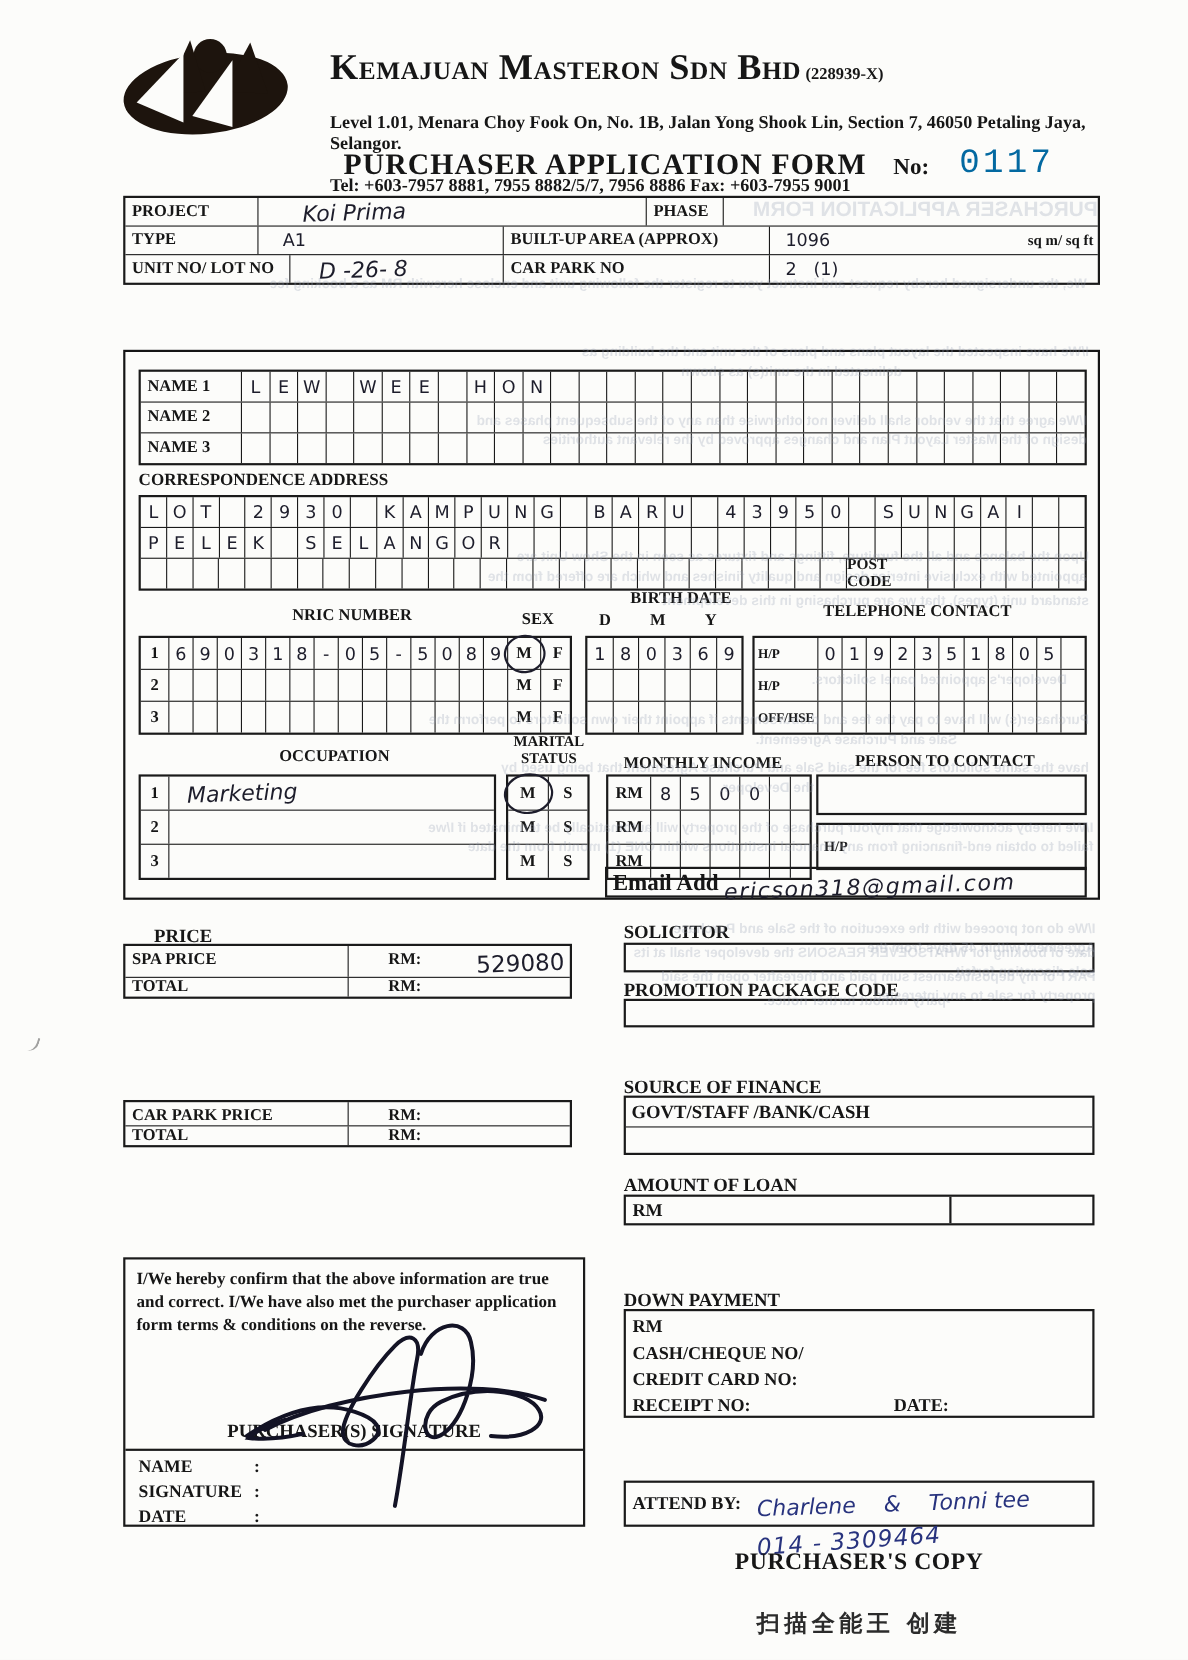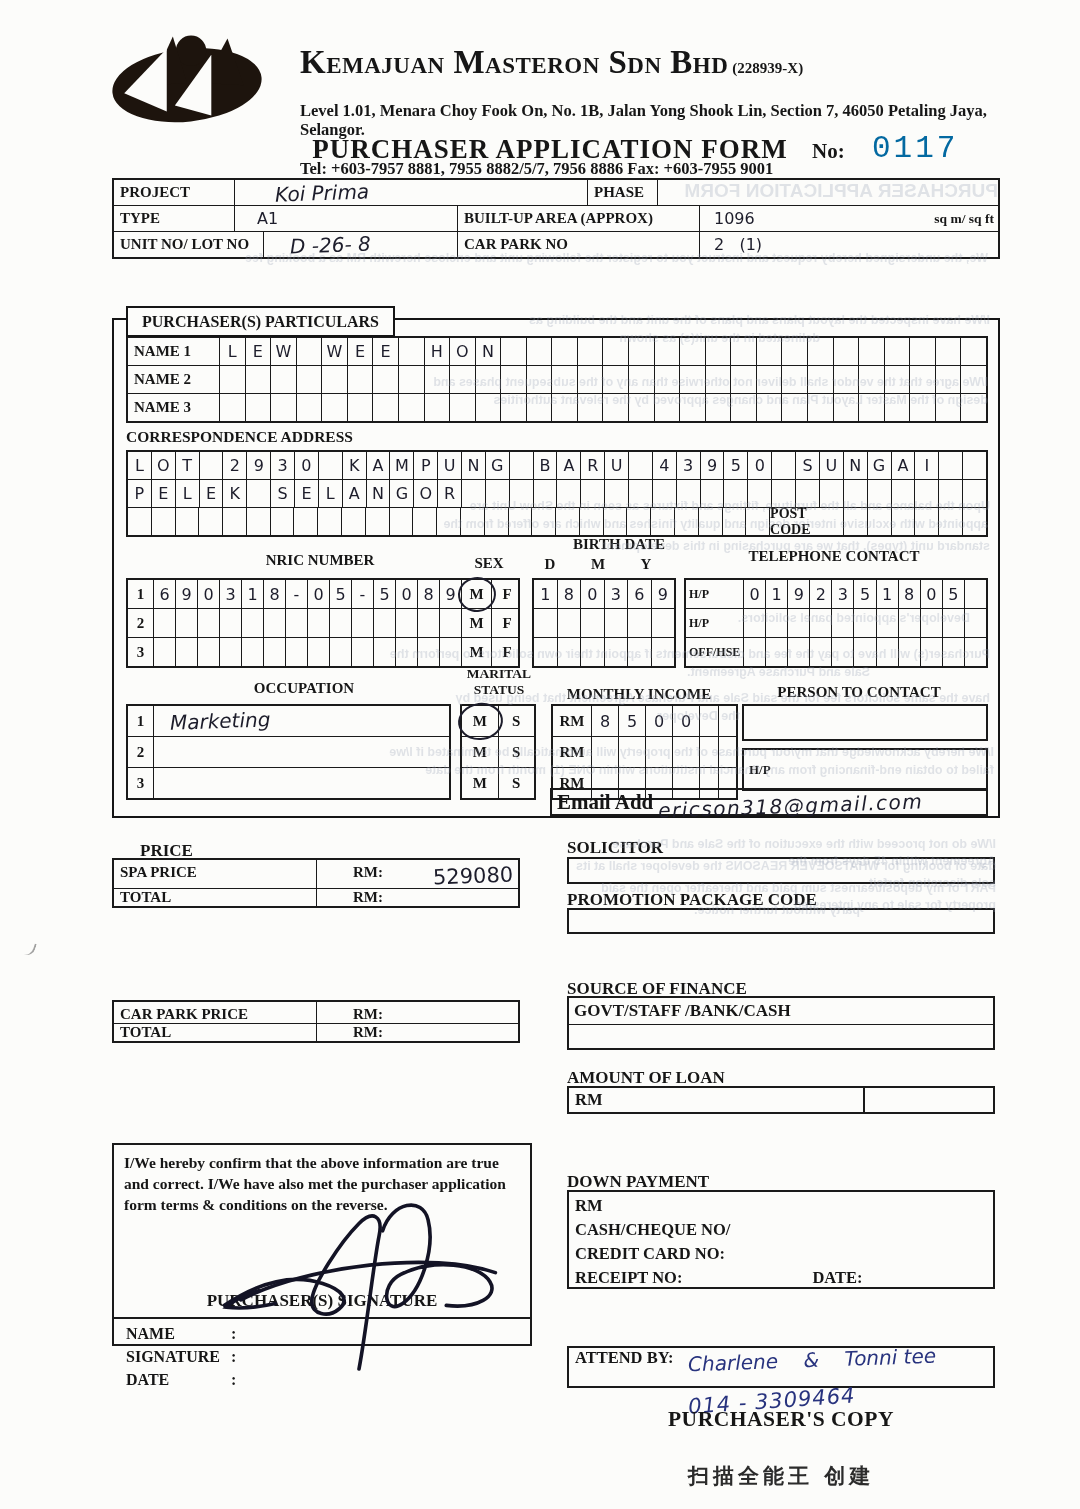--- a/index.html
+++ b/index.html
@@ -74,27 +74,27 @@
   .spaval{font-size:21px;margin-left:38px;transform:rotate(-2deg);}
   
   .rbox{position:absolute;left:567px;width:428px;border:2px solid #1a1a1a;box-sizing:border-box;}
   .rline{font-size:16.5px;font-weight:bold;line-height:24px;padding-left:6px;}
   .finrow{height:26px;display:flex;align-items:center;padding-left:5px;font-size:17px;font-weight:bold;box-sizing:border-box;}
   .finrow + .finrow{border-top:1px solid #1a1a1a;}
   .loanflex{display:flex;height:100%;align-items:center;}
   .loandiv{margin-left:auto;flex:0 0 130px;height:100%;border-left:2px solid #1a1a1a;box-sizing:border-box;}
   .dprow4{display:flex;}
   .dpdate{margin-left:130px;}
-  .attflex{display:flex;align-items:flex-start;height:100%;}
+  .attflex{display:flex;align-items:center;height:100%;}
   .attlab{font-size:16.5px;font-weight:bold;padding-left:6px;}
   .attval{font-size:20px;margin-left:14px;transform:rotate(-2deg);}
   .attphone{position:absolute;left:688px;top:1389px;font-size:21px;transform:rotate(-4deg);letter-spacing:1px;font-style:italic;}
   .copy{position:absolute;left:567px;top:1407px;width:428px;text-align:center;font-size:21.5px;font-weight:bold;letter-spacing:.5px;}
   
-  .confirm{position:absolute;left:112px;top:1143px;width:420px;height:203px;border:2px solid #1a1a1a;box-sizing:border-box;}
+  .confirm{position:absolute;left:112px;top:1143px;width:420px;height:245px;border:2px solid #1a1a1a;box-sizing:border-box;}
   .conf-text{padding:8px 10px 0 10px;font-size:15.5px;font-weight:bold;line-height:1.35;}
   .sigsvg{position:absolute;left:90px;top:44px;width:310px;height:200px;z-index:3;pointer-events:none;}
   .sigcap{position:absolute;left:0;right:0;top:146px;text-align:center;font-size:17px;font-weight:bold;}
   .confrows{position:absolute;left:0;right:0;top:172px;bottom:0;border-top:2px solid #1a1a1a;padding-top:3px;}
   .crow{display:flex;height:23px;align-items:center;padding-left:12px;font-size:16px;font-weight:bold;}
   .crow .clab{width:105px;}
   
   .ghost{position:absolute;transform:scaleX(-1);color:#97a0b4;opacity:.28;filter:blur(.4px);
          font-family:"Liberation Sans",sans-serif;font-weight:bold;line-height:1.35;pointer-events:none;z-index:1;}
   .wm{position:absolute;left:688px;top:1462px;font-family:"DejaVu Sans",sans-serif;font-size:21px;font-weight:bold;color:#2b2b2b;letter-spacing:4px;}
@@ -149,21 +149,20 @@
         <span class="hw cur" style="margin-left:20px">D -26- 8</span>
       </div>
       <div class="cl lab jl" style="flex:0 0 242px">CAR PARK NO</div>
       <div class="cl jl fx">
         <span class="hw" style="margin-left:8px">2   (1)</span>
       </div>
     </div>
   </div>
 
   <div class="pbox">
-    <div class="ptab">PURCHASER(S) PARTICULARS</div>
 
     <div class="gnames grid" id="g-names">
         <div class="grow">
           <div class="cl lab jl w92">NAME 1</div>
           <div class="cl fx">
             <div class="hw">L</div>
           </div>
           <div class="cl fx">
             <div class="hw">E</div>
           </div>

